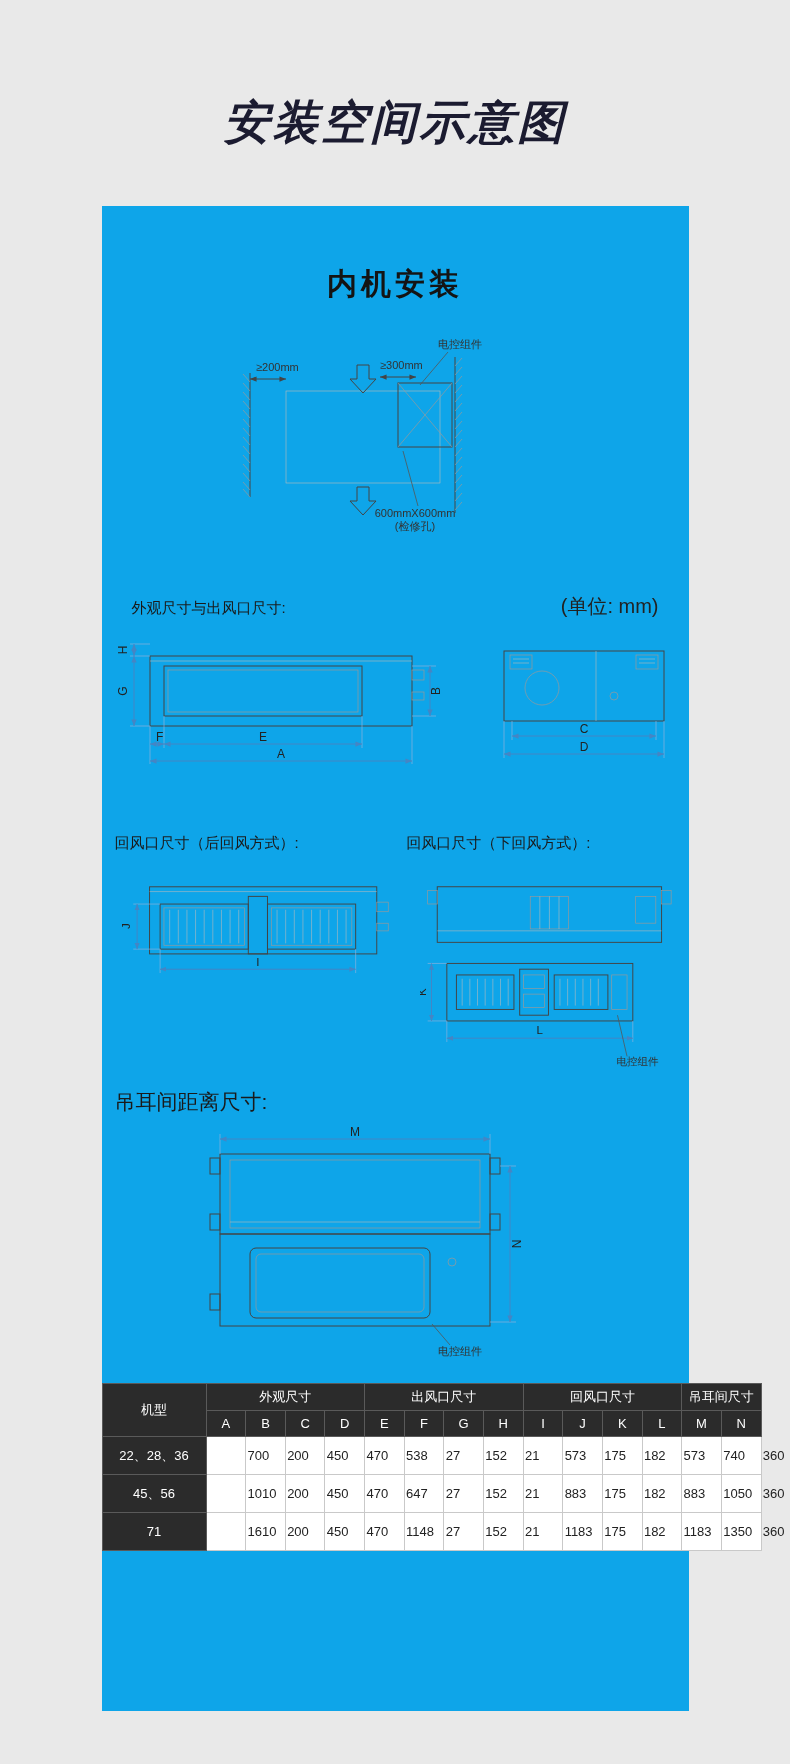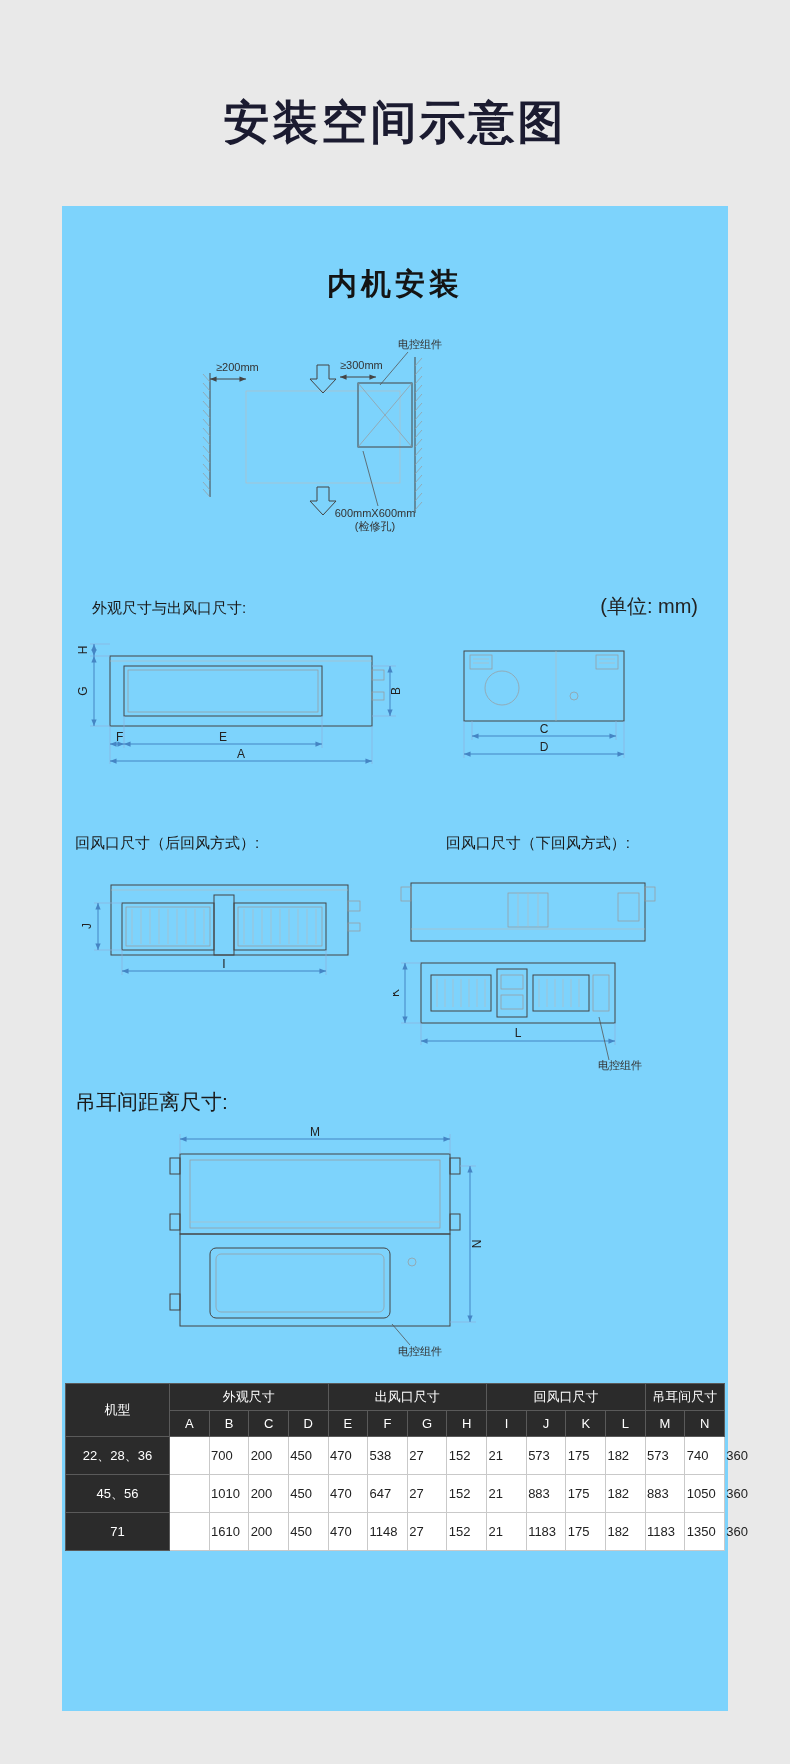--- a/index.html
+++ b/index.html
@@ -1,19 +1,19 @@
 <!DOCTYPE html>
 <html><head>
 <meta charset="utf-8">
 <style>
   * { margin:0; padding:0; box-sizing:border-box; }
   html,body { width:790px; background:#e9e9e9; font-family:"Liberation Sans","DejaVu Sans",sans-serif; }
   .page { width:790px; height:1764px; background:#e9e9e9; overflow:hidden; }
-  .page-title { padding-top:92px; text-align:center; font-size:46px; font-weight:bold; color:#1b1b30; letter-spacing:3px; }
-  .card { width:666px; height:1505px; margin:52px auto 0; background:#7dd3fc; position:relative; }
+  .page-title { padding-top:92px; text-align:center; font-size:46px; font-weight:bold; color:#1b1b30; letter-spacing:3px;font-style:italic; }
+  .card { width:587px; height:1505px; margin:52px auto 0; background:#0ea5e9; position:relative; }
   .section-heading { padding-top:58px; text-align:center; font-size:30px; font-weight:bold; color:#141414; letter-spacing:4px; }
   .clearance-wrap { margin:30px 0 0 118px; }
   .heading-row { display:flex; justify-content:space-between; align-items:baseline; padding:0 30px; margin-top:54px; font-size:15px; color:#1a1a1a; }
   .heading-row .unit-note { font-size:20px; color:#222; }
   .heading-row2 { display:flex; justify-content:space-between; padding:0 98px 0 13px; margin-top:63px; font-size:15px; color:#1a1a1a; }
   .views-row { display:flex; align-items:flex-start; margin-top:16px; }
   .views-row.second { margin-top:18px; }
   .v-left { margin-left:14px; }
   .v-gap1 { margin-left:38px; }
   .v-gap2 { margin-left:17px; }

